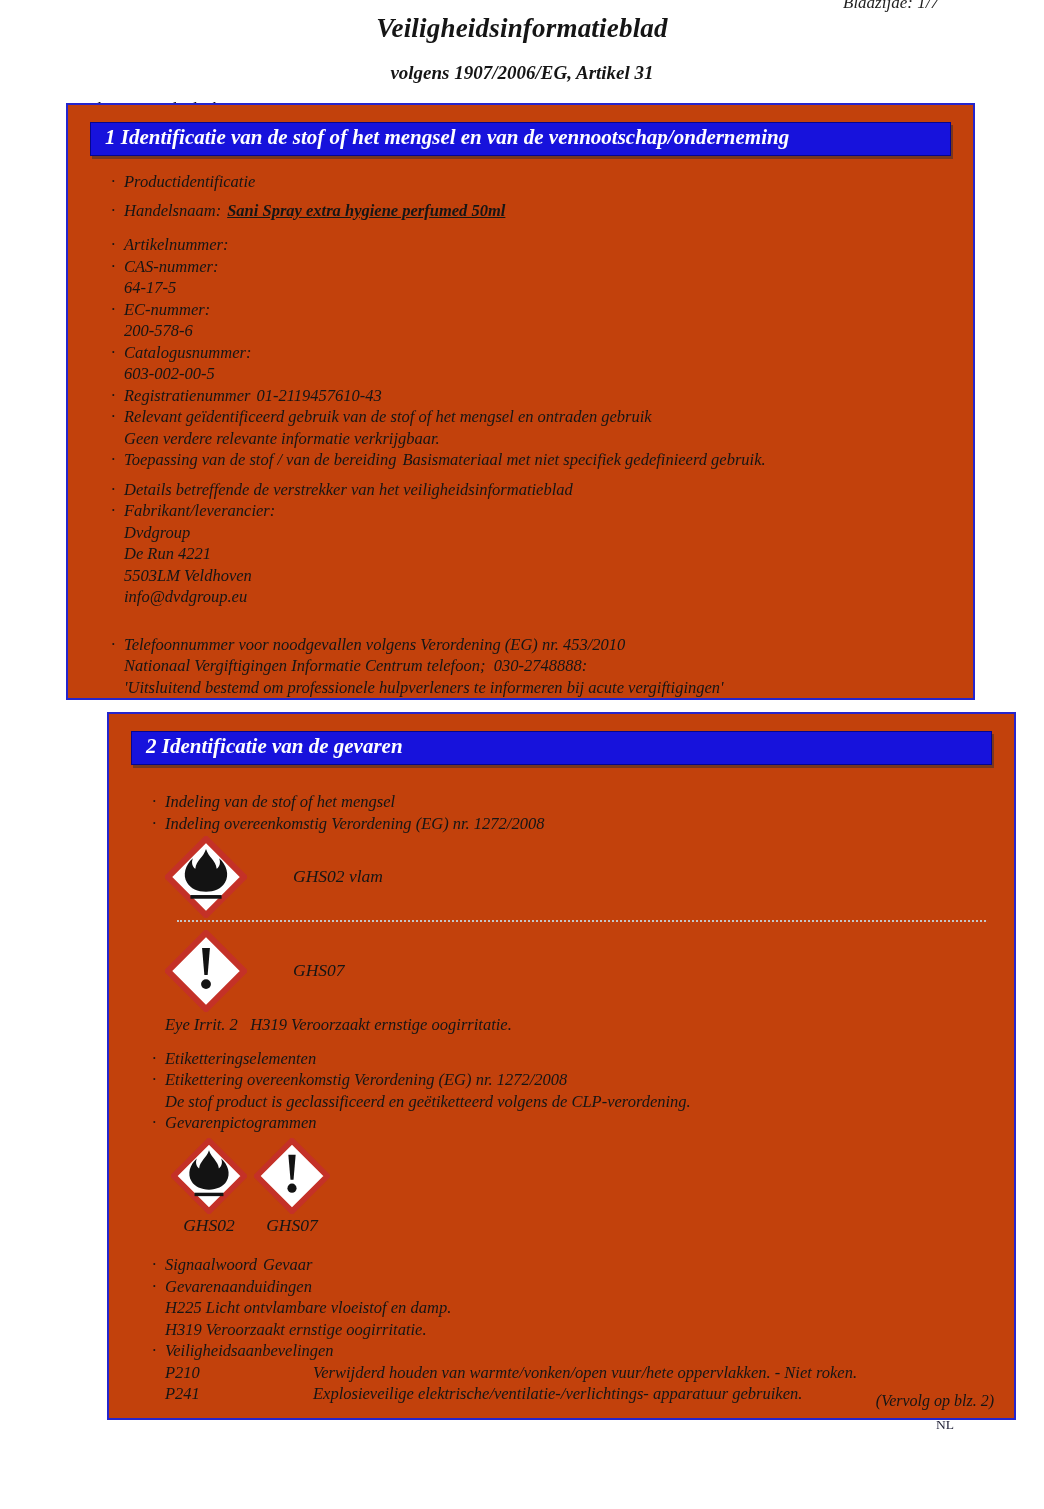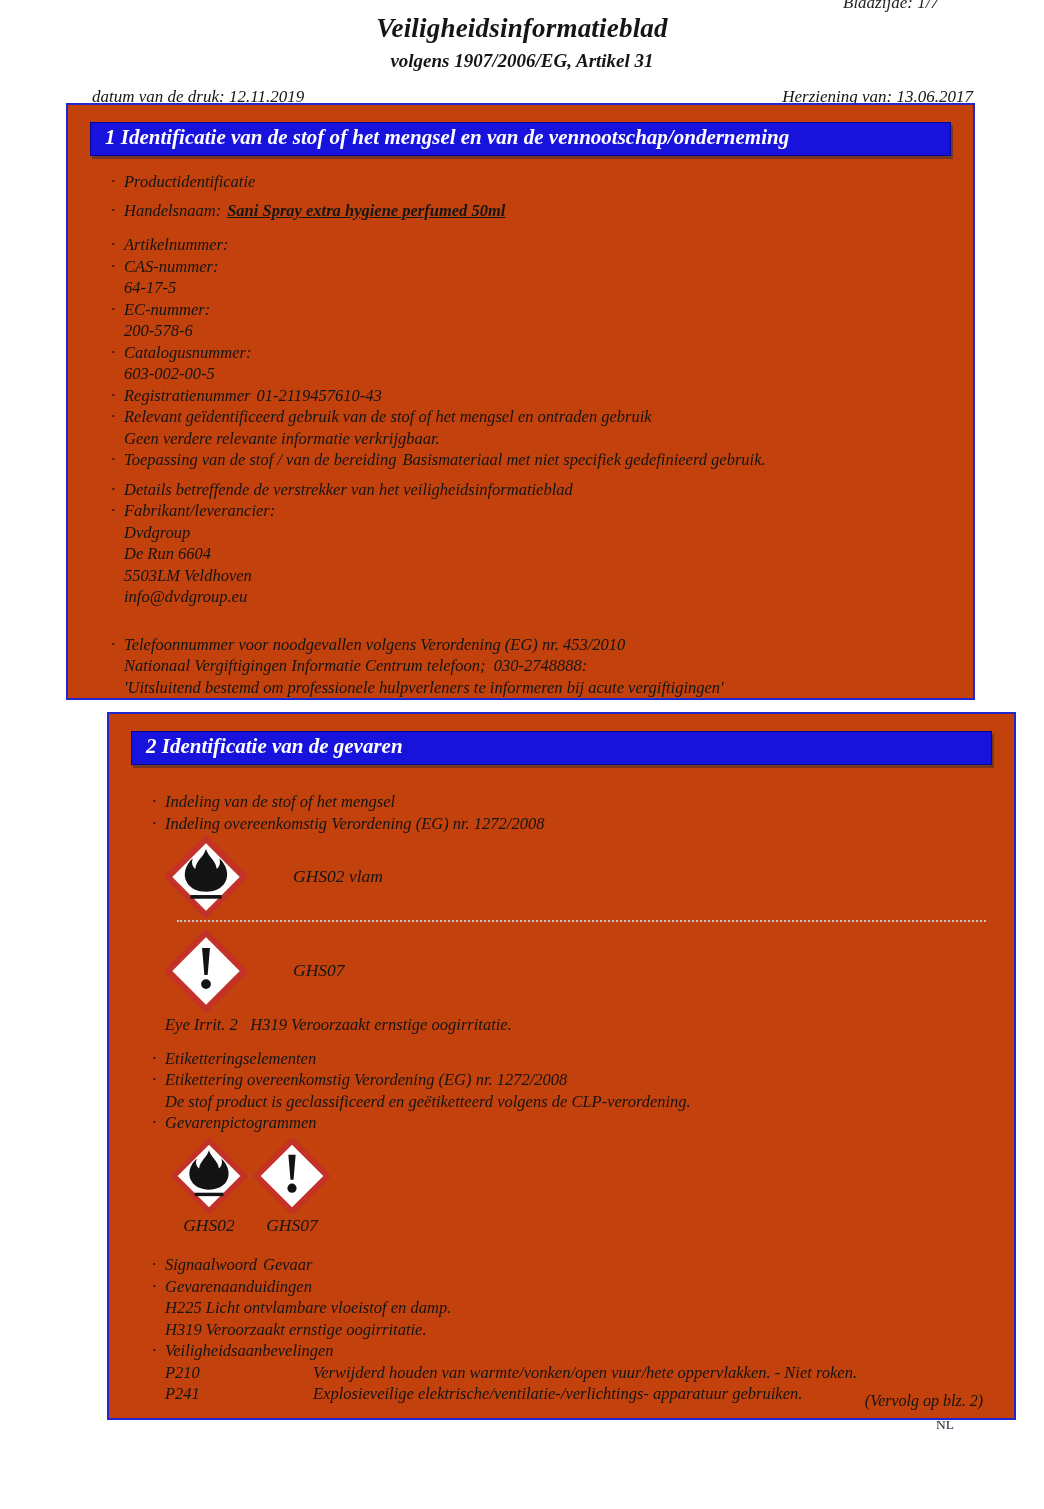--- a/index.html
+++ b/index.html
@@ -17,21 +17,21 @@
   
   .page-num {
     position:absolute; top:-7px; left:843px;
     font-size:17px; color:#222;
   }
   .doc-title {
     padding-top:13px; text-align:center;
     font-size:27px; font-weight:bold; letter-spacing:.2px;
   }
   .doc-subtitle {
-    text-align:center; font-size:19px; font-weight:bold; margin-top:6px;
+    text-align:center; font-size:19px; font-weight:bold; margin-top:18px;
   }
   .date-row {
     display:flex; justify-content:space-between;
     padding:0 71px 0 92px; margin-top:15px; font-size:17px;
   }
 
   
   .box {
     position:absolute; left:66px; width:909px;
     border:2px solid #2525cd; background:#c2410c;
@@ -82,21 +82,21 @@
   .picto svg { width:82px; height:82px; display:block; }
   .picto-label { margin-left:46px; font-size:17.5px; }
 
   .picto-group { display:flex; margin:4px 0 0 6px; }
   .picto-item { display:flex; flex-direction:column; align-items:center; margin-right:7px; }
   .picto-item svg { width:76px; height:76px; display:block; }
   .picto-caption { font-size:17.5px; margin-top:1px; font-style:italic; }
 
   
   .continuation {
-    position:absolute; right:31px; bottom:8px; font-size:16px;
+    position:absolute; right:20px; bottom:8px; font-size:16px;
   }
   .lang {
     position:absolute; top:1417px; left:936px;
     font-size:13.5px; font-style:normal; color:#23233a;
   }
 </style>
 </head>
 <body>
 
 <div class="page">
@@ -121,21 +121,21 @@
         <div class="line text "><span>200-578-6</span></div>
         <div class="line label "><span class="bullet">·</span><span class="b">Catalogusnummer:</span></div>
         <div class="line text "><span>603-002-00-5</span></div>
         <div class="line label "><span class="bullet">·</span><span class="b">Registratienummer</span><span class="r">01-2119457610-43</span></div>
         <div class="line label "><span class="bullet">·</span><span class="b">Relevant geïdentificeerd gebruik van de stof of het mengsel en ontraden gebruik</span></div>
         <div class="line text "><span>Geen verdere relevante informatie verkrijgbaar.</span></div>
         <div class="line label "><span class="bullet">·</span><span class="b">Toepassing van de stof / van de bereiding</span><span class="r">Basismateriaal met niet specifiek gedefinieerd gebruik.</span></div>
         <div class="line label g8"><span class="bullet">·</span><span class="b">Details betreffende de verstrekker van het veiligheidsinformatieblad</span></div>
         <div class="line label "><span class="bullet">·</span><span class="b">Fabrikant/leverancier:</span></div>
         <div class="line text "><span>Dvdgroup</span></div>
-        <div class="line text "><span>De Run 6604</span></div>
+        <div class="line text "><span>De Run 4221</span></div>
         <div class="line text "><span>5503LM Veldhoven</span></div>
         <div class="line text "><span>info@dvdgroup.eu</span></div>
         <div class="line label g26"><span class="bullet">·</span><span class="b">Telefoonnummer voor noodgevallen volgens Verordening (EG) nr. 453/2010</span></div>
         <div class="line boldtext "><span class="b">Nationaal Vergiftigingen Informatie Centrum telefoon;&nbsp; 030-2748888:</span></div>
         <div class="line text "><span>'Uitsluitend bestemd om professionele hulpverleners te informeren bij acute vergiftigingen'</span></div>
       </div>
   </section>
 
   <section class="box" id="box2">
     <div class="sec-bar">2 Identificatie van de gevaren</div>

